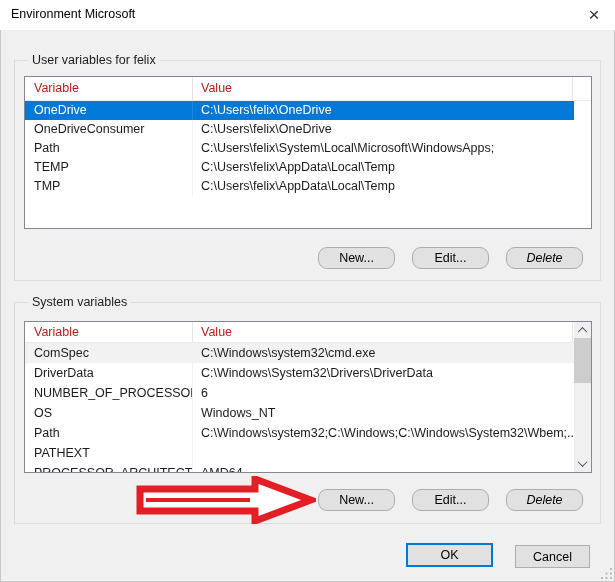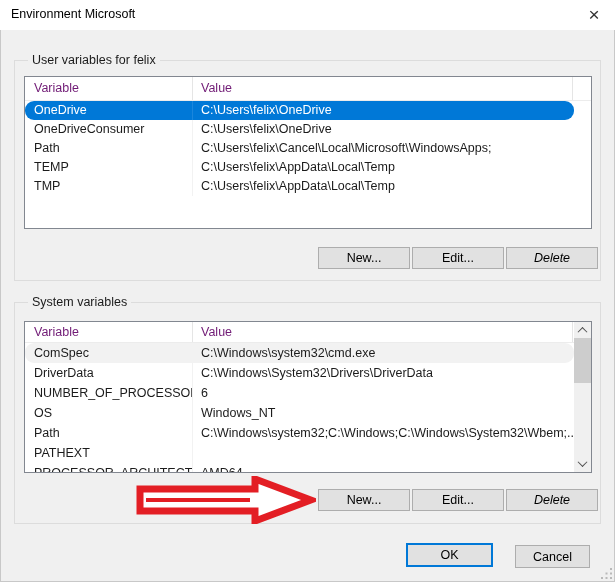--- a/index.html
+++ b/index.html
@@ -15,48 +15,48 @@
     font-size:19px;font-weight:300;color:#333;line-height:24px;text-align:center;padding:0;cursor:pointer;}
   
   .groupbox{position:absolute;left:14px;width:585px;border:1px solid #dcdcdc;background:transparent;}
   .group-user{top:60px;height:219px;}
   .group-system{top:302px;height:220px;}
   .group-label{position:absolute;top:-8px;left:13px;background:#f0f0f0;padding:0 4px;font-size:12.5px;color:#1b1b1b;}
   
   .listview{position:absolute;left:24px;width:566px;background:#fff;border:1px solid #828790;overflow:hidden;}
   .user-table{top:76px;height:151px;}
   .system-table{top:321px;height:150px;}
-  .lv-header{position:relative;display:flex;border-bottom:1px solid #ececec;color:#701a75;background:#fff;align-items:center;}
+  .lv-header{position:relative;display:flex;border-bottom:1px solid #ececec;color:#b91c1c;background:#fff;align-items:center;}
   .user-table .lv-header{height:23px;line-height:23px;}
   .system-table .lv-header{height:20px;line-height:20px;}
   .col1{width:168px;box-sizing:border-box;padding-left:9px;border-right:1px solid #e5e5e5;
         white-space:nowrap;overflow:hidden;}
   .col2{width:380px;box-sizing:border-box;padding-left:8px;white-space:nowrap;overflow:hidden;}
   .lv-header .col2{border-right:1px solid #e5e5e5;}
-  .lv-row{display:flex;width:549px;border-radius:9px;}
+  .lv-row{display:flex;width:549px;}
   .user-table .lv-row{height:19px;line-height:19px;}
   .system-table .lv-row{height:20px;line-height:20px;}
   .lv-row .col1{border-right:1px solid #f2f2f2;}
   .lv-row.selected{background:#0078d7;color:#fff;}
   .lv-row.selected .col1{border-right-color:#1b86dc;}
   .lv-row.hot{background:#f2f2f2;}
   .sys-body{width:549px;}
   
   .scrollbar{position:absolute;top:0;right:0;width:17px;height:100%;background:#f0f0f0;}
   .sb-btn{position:absolute;left:0;width:17px;height:17px;background:#f0f0f0;display:flex;align-items:center;justify-content:center;}
   .sb-up{top:0;}
   .sb-down{bottom:0;}
   .chev{width:6px;height:6px;border-left:1.5px solid #505050;border-top:1.5px solid #505050;}
   .chev.up{transform:rotate(45deg) translate(1px,1px);}
   .chev.down{transform:rotate(225deg) translate(1px,1px);}
   .sb-thumb{position:absolute;left:0;top:16px;width:17px;height:45px;background:#cdcdcd;}
   
   .btn{position:absolute;height:22px;background:#e1e1e1;border:1px solid #adadad;
     font-family:inherit;font-size:12.5px;color:#000;text-align:center;padding:0;cursor:pointer;}
-  .btn.w85{width:92px;}
+  .btn.w85{width:77px;border-radius:9px;}
   .row-user{top:247px;}
   .row-system{top:489px;}
   .bx-new{left:318px;}
   .bx-edit{left:412px;}
   .bx-delete{left:506px;font-style:italic;}
   .btn-ok{left:406px;top:543px;width:87px;border:2px solid #0078d7;height:24px;}
   .btn-cancel{left:515px;top:545px;width:75px;height:23px;}
   
   .arrow-annotation{position:absolute;left:136px;top:476px;width:180px;height:48px;pointer-events:none;}
   
@@ -86,21 +86,21 @@
     <div class="lv-row selected">
           <div class="col1">OneDrive</div>
           <div class="col2">C:\Users\felix\OneDrive</div>
         </div>
         <div class="lv-row">
           <div class="col1">OneDriveConsumer</div>
           <div class="col2">C:\Users\felix\OneDrive</div>
         </div>
         <div class="lv-row">
           <div class="col1">Path</div>
-          <div class="col2">C:\Users\felix\Cancel\Local\Microsoft\WindowsApps;</div>
+          <div class="col2">C:\Users\felix\System\Local\Microsoft\WindowsApps;</div>
         </div>
         <div class="lv-row">
           <div class="col1">TEMP</div>
           <div class="col2">C:\Users\felix\AppData\Local\Temp</div>
         </div>
         <div class="lv-row">
           <div class="col1">TMP</div>
           <div class="col2">C:\Users\felix\AppData\Local\Temp</div>
         </div>
       </div>

